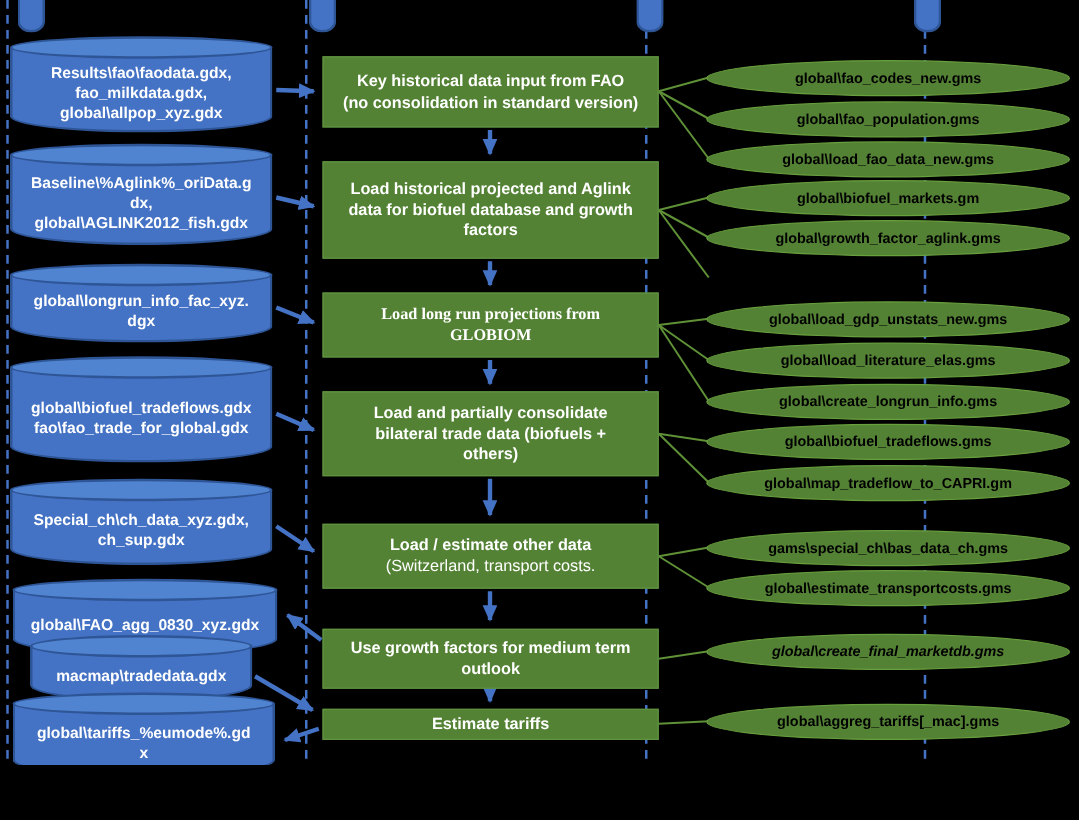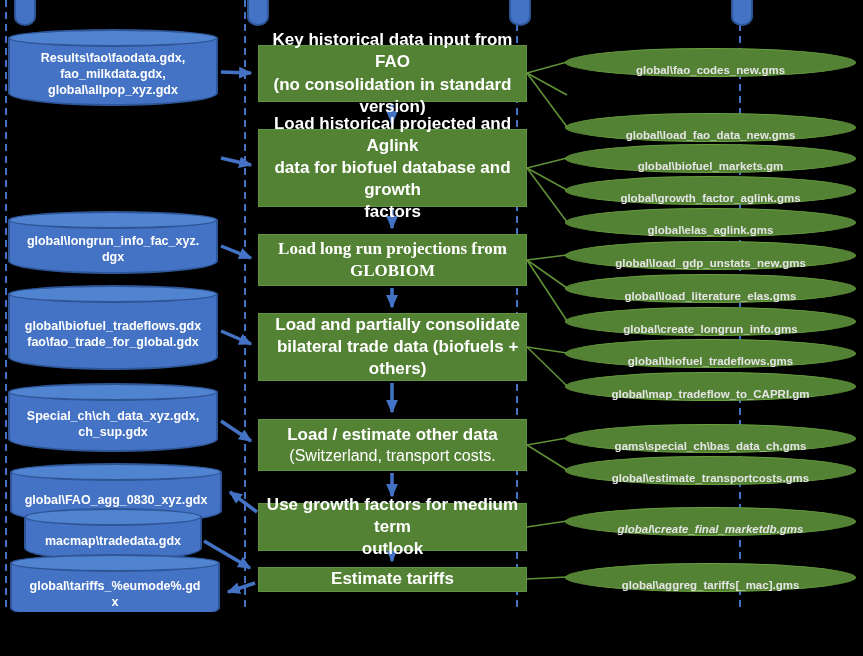--- a/index.html
+++ b/index.html
@@ -30,28 +30,28 @@
   .stub { border-radius:0 0 50% 50% / 0 0 9px 9px; }
   .stub::before { top:-6px; height:12px; }
 
   
   .pbox {
     position:absolute; z-index:2; background:#548235; border:1px solid #5f9340;
     box-sizing:border-box; display:flex; flex-direction:column;
     align-items:center; justify-content:center; color:#fff; text-align:center;
     padding:2px 6px;
   }
-  .pbox-label { font-size:17px; font-weight:bold; line-height:1.3; white-space:pre-line; }
-  .pbox-sub  { font-size:16px; font-weight:normal; line-height:1.25; }
+  .pbox-label { font-size:13px; font-weight:bold; line-height:1.3; white-space:pre-line; }
+  .pbox-sub  { font-size:13px; font-weight:normal; line-height:1.25; }
 
   
   .sc {
     position:absolute; z-index:2; background:#548235; border:1.5px solid #69a03e;
     border-radius:50%; box-sizing:border-box;
-    display:flex; align-items:flex-end; justify-content:center; color:#e5e5e5;
+    display:flex; align-items:center; justify-content:center; color:#000000;
   }
   .sc-label { font-size:11.5px; font-weight:bold; white-space:nowrap; }
 </style>
 </head>
 <body>
 
 <div class="stage">
 
   <svg class="overlay" width="863" height="656">
     <defs>
@@ -111,20 +111,25 @@
   <div class="cyl stub" style="left:14px;top:632px;width:22px;height:46px;"></div>
   <div class="cyl stub" style="left:247px;top:632px;width:22px;height:46px;"></div>
   <div class="cyl stub" style="left:509px;top:632px;width:22px;height:46px;"></div>
   <div class="cyl stub" style="left:731px;top:632px;width:22px;height:46px;"></div>
 
   <div class="cyl" style="left:8px;top:38px;width:210px;height:68px;">
     <div class="cyl-label">Results\fao\faodata.gdx,
 fao_milkdata.gdx,
 global\allpop_xyz.gdx</div>
   </div>
+  <div class="cyl" style="left:8px;top:124px;width:210px;height:72px;">
+    <div class="cyl-label">Baseline\%Aglink%_oriData.g
+dx,
+global\AGLINK2012_fish.gdx</div>
+  </div>
   <div class="cyl" style="left:8px;top:220px;width:210px;height:54px;">
     <div class="cyl-label">global\longrun_info_fac_xyz.
 dgx</div>
   </div>
   <div class="cyl" style="left:8px;top:294px;width:210px;height:76px;">
     <div class="cyl-label">global\biofuel_tradeflows.gdx
 fao\fao_trade_for_global.gdx</div>
   </div>
   <div class="cyl" style="left:8px;top:392px;width:210px;height:60px;">
     <div class="cyl-label">Special_ch\ch_data_xyz.gdx,
@@ -147,52 +152,52 @@
   </div>
   <div class="pbox" style="left:258px;top:129px;width:269px;height:78px;">
     <div class="pbox-label">Load historical projected and Aglink
 data for biofuel database and growth
 factors</div>
   </div>
   <div class="pbox" style="left:258px;top:234px;width:269px;height:52px;font-family:Liberation Serif, serif;">
     <div class="pbox-label">Load long run projections from
 GLOBIOM</div>
   </div>
-  <div class="pbox" style="left:258px;top:313px;width:269px;height:68px;align-items:flex-end;">
+  <div class="pbox" style="left:258px;top:313px;width:269px;height:68px;">
     <div class="pbox-label">Load and partially consolidate
 bilateral trade data (biofuels +
 others)</div>
   </div>
   <div class="pbox" style="left:258px;top:419px;width:269px;height:52px;">
     <div class="pbox-label">Load / estimate other data</div>
     <div class="pbox-sub">(Switzerland, transport costs.</div>
   </div>
   <div class="pbox" style="left:258px;top:503px;width:269px;height:48px;align-items:center;">
     <div class="pbox-label">Use growth factors for medium term
 outlook</div>
   </div>
   <div class="pbox" style="left:258px;top:567px;width:269px;height:25px;">
     <div class="pbox-label">Estimate tariffs</div>
   </div>
 
   <div class="sc" style="left:565px;top:48px;width:291px;height:29px;">
     <span class="sc-label">global\fao_codes_new.gms</span>
   </div>
+  <div class="sc" style="left:565px;top:81px;width:291px;height:29px;">
+    <span class="sc-label">global\fao_population.gms</span>
+  </div>
   <div class="sc" style="left:565px;top:113px;width:291px;height:29px;">
     <span class="sc-label">global\load_fao_data_new.gms</span>
   </div>
   <div class="sc" style="left:565px;top:144px;width:291px;height:29px;">
     <span class="sc-label">global\biofuel_markets.gm</span>
   </div>
   <div class="sc" style="left:565px;top:176px;width:291px;height:29px;">
     <span class="sc-label">global\growth_factor_aglink.gms</span>
   </div>
-  <div class="sc" style="left:565px;top:208px;width:291px;height:29px;">
-    <span class="sc-label">global\elas_aglink.gms</span>
-  </div>
   <div class="sc" style="left:565px;top:241px;width:291px;height:29px;">
     <span class="sc-label">global\load_gdp_unstats_new.gms</span>
   </div>
   <div class="sc" style="left:565px;top:307px;width:291px;height:29px;">
     <span class="sc-label">global\create_longrun_info.gms</span>
   </div>
   <div class="sc" style="left:565px;top:274px;width:291px;height:29px;">
     <span class="sc-label">global\load_literature_elas.gms</span>
   </div>
   <div class="sc" style="left:565px;top:339px;width:291px;height:29px;">

